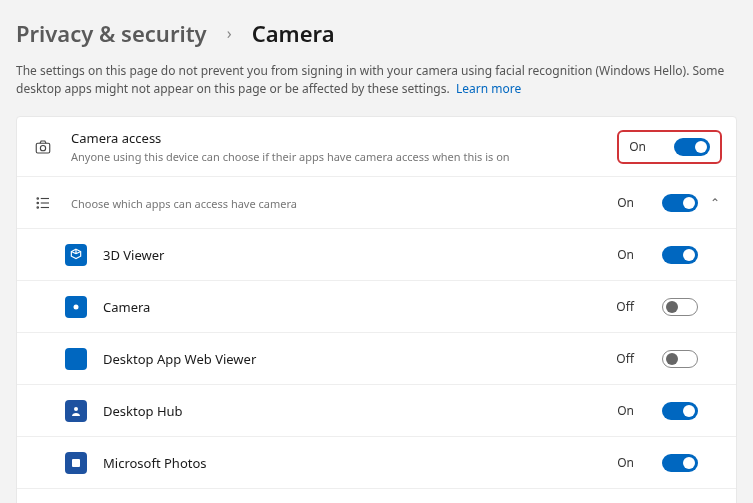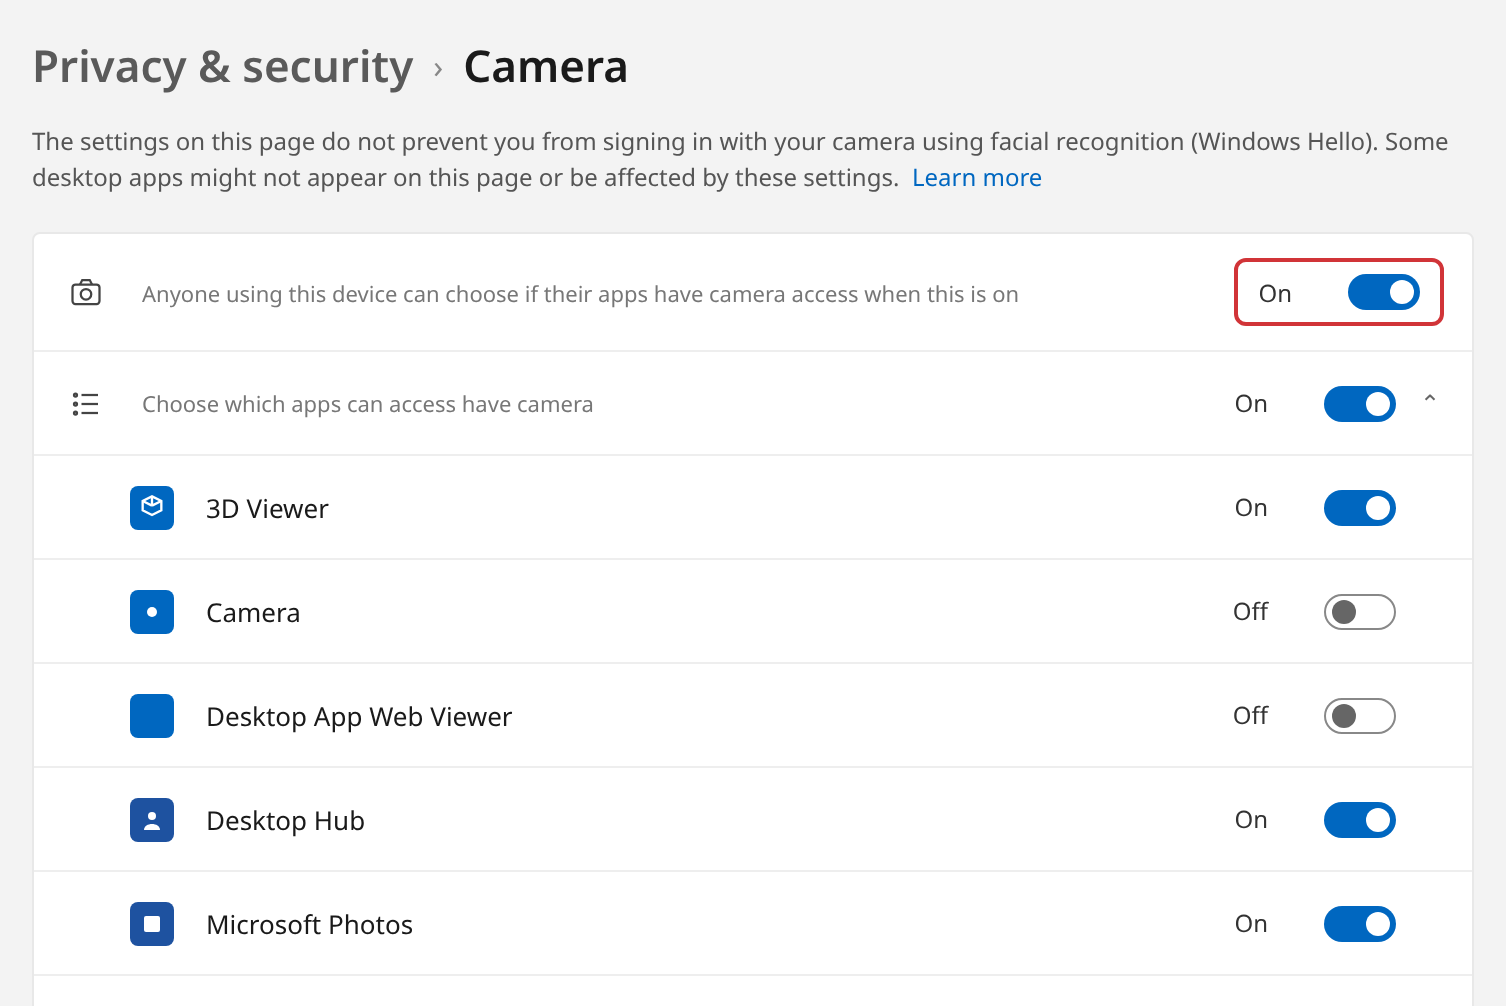--- a/index.html
+++ b/index.html
@@ -1,17 +1,17 @@
 <!DOCTYPE html>
 <html><head>
 <meta charset="utf-8">
 <style>
 *{box-sizing:border-box;margin:0;padding:0;font-family:"Segoe UI",system-ui,sans-serif}
 body{background:#f3f3f3;color:#1a1a1a;width:753px;height:503px;overflow:hidden;padding:18px 16px}
-.breadcrumb{display:flex;align-items:center;gap:10px;margin-bottom:14px}
+.breadcrumb{display:flex;align-items:center;gap:20px;margin-bottom:14px}
 .breadcrumb .parent{font-size:22px;font-weight:600;color:#5a5a5a}
 .breadcrumb .chev{color:#888;font-size:16px}
 .breadcrumb .current{font-size:22px;font-weight:600;color:#1a1a1a}
 .desc{font-size:12px;color:#555;line-height:1.5;margin-bottom:18px}
 .desc a{color:#0067c0;text-decoration:none}
 .panel{background:#fff;border:1px solid #e8e8e8;border-radius:4px}
 .row{display:flex;align-items:center;padding:12px 14px;border-bottom:1px solid #eee;min-height:52px}
 .row:last-child{border-bottom:none}
 .row .ricon{width:24px;display:flex;justify-content:center;align-items:center;margin-right:16px;color:#444}
 .row .txt{flex:1}
@@ -50,20 +50,21 @@
 
   <div class="row">
     <div class="ricon">
       <svg width="18" height="18" viewBox="0 0 24 24" fill="none" stroke="currentColor" stroke-width="1.5">
           <rect x="3" y="7" width="18" height="13" rx="2"></rect>
           <circle cx="12" cy="13.5" r="3.5"></circle>
           <path d="M8 7l1.5-3h5L16 7"></path>
         </svg>
     </div>
     <div class="txt">
+      <div class="t">Camera access</div>
       <div class="s">Anyone using this device can choose if their apps have camera access when this is on</div>
     </div>
     <div class="hl">
       <span class="state">On</span>
       <div class="toggle on"></div>
     </div>
   </div>
 
   <div class="row">
     <div class="ricon">

